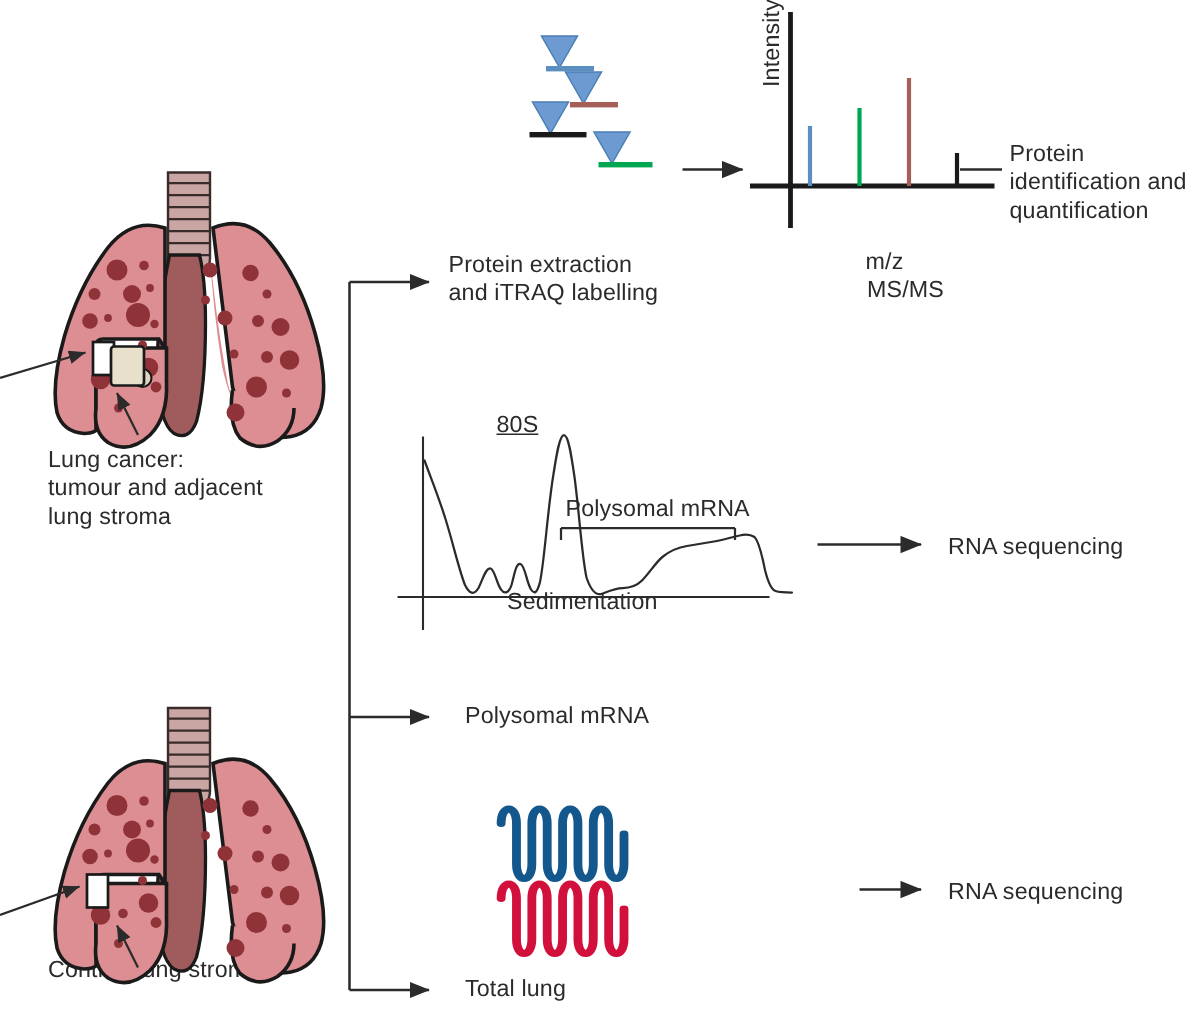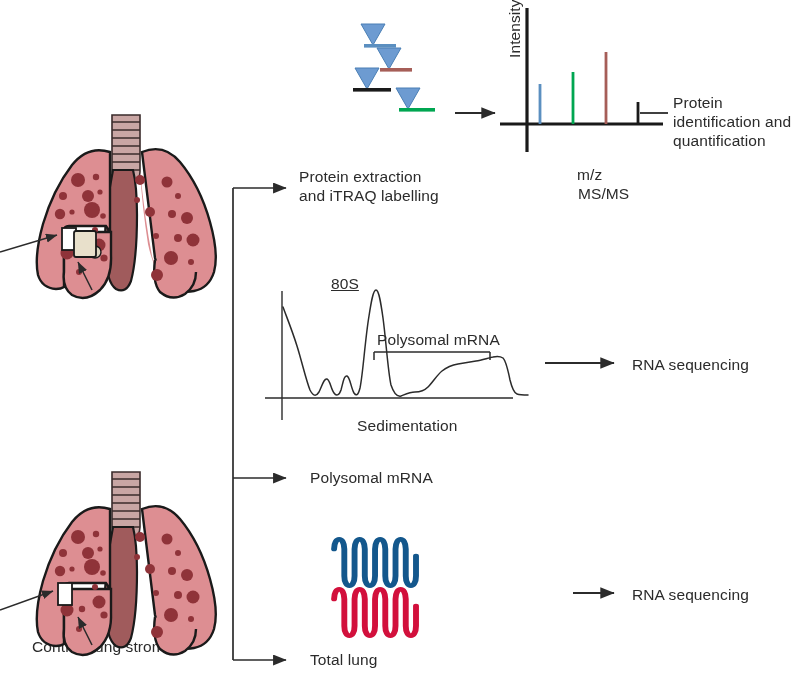--- a/index.html
+++ b/index.html
@@ -29,20 +29,23 @@
     left:0;top:0;
     width:800px;height:682px;
     pointer-events:none;
   }
 </style>
 </head>
 <body>
 
 <div id="figure">
 
+  <div class="lbl" style="left:32px; top:297px;">Lung cancer:
+tumour and adjacent
+lung stroma</div>
 
   <div class="lbl" style="left:32px; top:637px;">Control: lung stroma</div>
 
   <div class="lbl" style="left:299px; top:167px;">Protein extraction
 and iTRAQ labelling</div>
 
   <div class="lbl" style="left:310px; top:468px;">Polysomal mRNA</div>
 
   <div class="lbl" style="left:310px; top:650px;">Total lung</div>
 
@@ -53,21 +56,21 @@
   <div class="lbl" style="left:577px; top:141px;margin-top:24px;">m/z</div>
 
   <div class="lbl" style="left:578px; top:184px;">MS/MS</div>
 
   <div class="lbl" style="left:505px; top:58px; transform:rotate(-90deg); transform-origin:0 0;">Intensity</div>
 
   <div class="lbl" style="left:331px; top:274px;text-decoration:underline;">80S</div>
 
   <div class="lbl" style="left:377px; top:330px;">Polysomal mRNA</div>
 
-  <div class="lbl" style="left:338px; top:416px;margin-left:19px;">Sedimentation</div>
+  <div class="lbl" style="left:338px; top:392px;">Sedimentation</div>
 
   <div class="lbl" style="left:632px; top:355px;">RNA sequencing</div>
 
   <div class="lbl" style="left:632px; top:585px;">RNA sequencing</div>
 
   <svg class="svg-layer" viewBox="0 0 800 682">
     <defs>
       <marker id="arrow" markerWidth="9" markerHeight="9" refX="7.6" refY="3.2" orient="auto" markerUnits="strokeWidth">
         <path d="M0,0 L8,3.2 L0,6.4 z" fill="#2b2b2b"></path>
       </marker>

